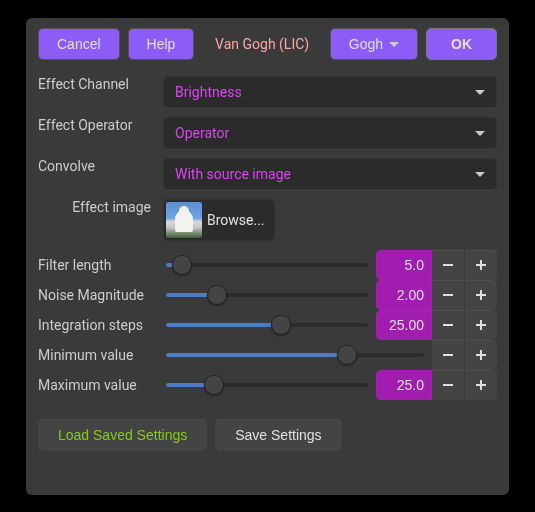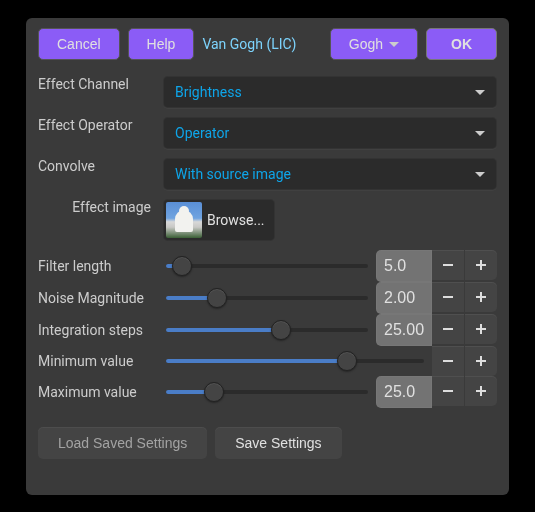--- a/index.html
+++ b/index.html
@@ -40,24 +40,24 @@
     display: inline-flex;
     align-items: center;
     gap: 6px;
   }
   .btn.ok {
     padding: 7px 24px;
     border-color: #777;
     font-weight: bold;
   }
   .title-label {
-    color: #7dd3fc;
+    color: #fca5a5;
     font-size: 14px;
     flex: 1;
-    text-align: left;
+    text-align: center;
   }
   .content {
     display: flex;
     flex-direction: column;
     gap: 9px;
   }
   .row {
     display: flex;
     align-items: flex-start;
     gap: 10px;
@@ -73,21 +73,21 @@
   }
   .select {
     flex: 1;
     background: #2b2b2b;
     border: none;
     border-radius: 5px;
     padding: 8px 12px;
     display: flex;
     align-items: center;
     justify-content: space-between;
-    color: #0ea5e9;
+    color: #d946ef;
     cursor: pointer;
     box-shadow: inset 0 0 0 1px rgba(255,255,255,0.04), 0 1px 0 rgba(255,255,255,0.03);
   }
   .select .chev {
     width: 0; height: 0;
     border-left: 5px solid transparent;
     border-right: 5px solid transparent;
     border-top: 5px solid #ccc;
   }
   .browse-box {
@@ -155,27 +155,27 @@
     width: 20px; height: 20px;
     background: #444;
     border: 1px solid #222;
     border-radius: 50%;
     top: 50%;
     transform: translate(-50%, -50%);
     box-shadow: 0 1px 2px rgba(0,0,0,0.4), inset 0 1px 0 rgba(255,255,255,0.08);
   }
   .value-input {
     width: 56px;
-    background: #737373;
+    background: #a21caf;
     border: none;
     border-radius: 5px 0 0 5px;
     padding: 7px 8px;
     color: #e0e0e0;
-    text-align: left;
-    font-size: 16px;
+    text-align: right;
+    font-size: 14px;
     box-shadow: inset 0 0 0 1px rgba(255,255,255,0.03);
   }
   .step-group {
     display: flex;
     gap: 1px;
   }
   .step-btn {
     width: 32px;
     height: 30px;
     background: #444;
@@ -200,21 +200,21 @@
     margin-top: 10px;
   }
   .footer .btn {
     flex: 0 0 auto;
     background: #444;
     border: none;
     padding: 8px 20px;
     box-shadow: inset 0 1px 0 rgba(255,255,255,0.05);
   }
   .footer .btn.muted {
-    color: #a3a3a3;
+    color: #84cc16;
   }
   .chev-down-sm {
     width: 0; height: 0;
     border-left: 5px solid transparent;
     border-right: 5px solid transparent;
     border-top: 5px solid #ccc;
     display: inline-block;
   }
 </style>
 </head>

